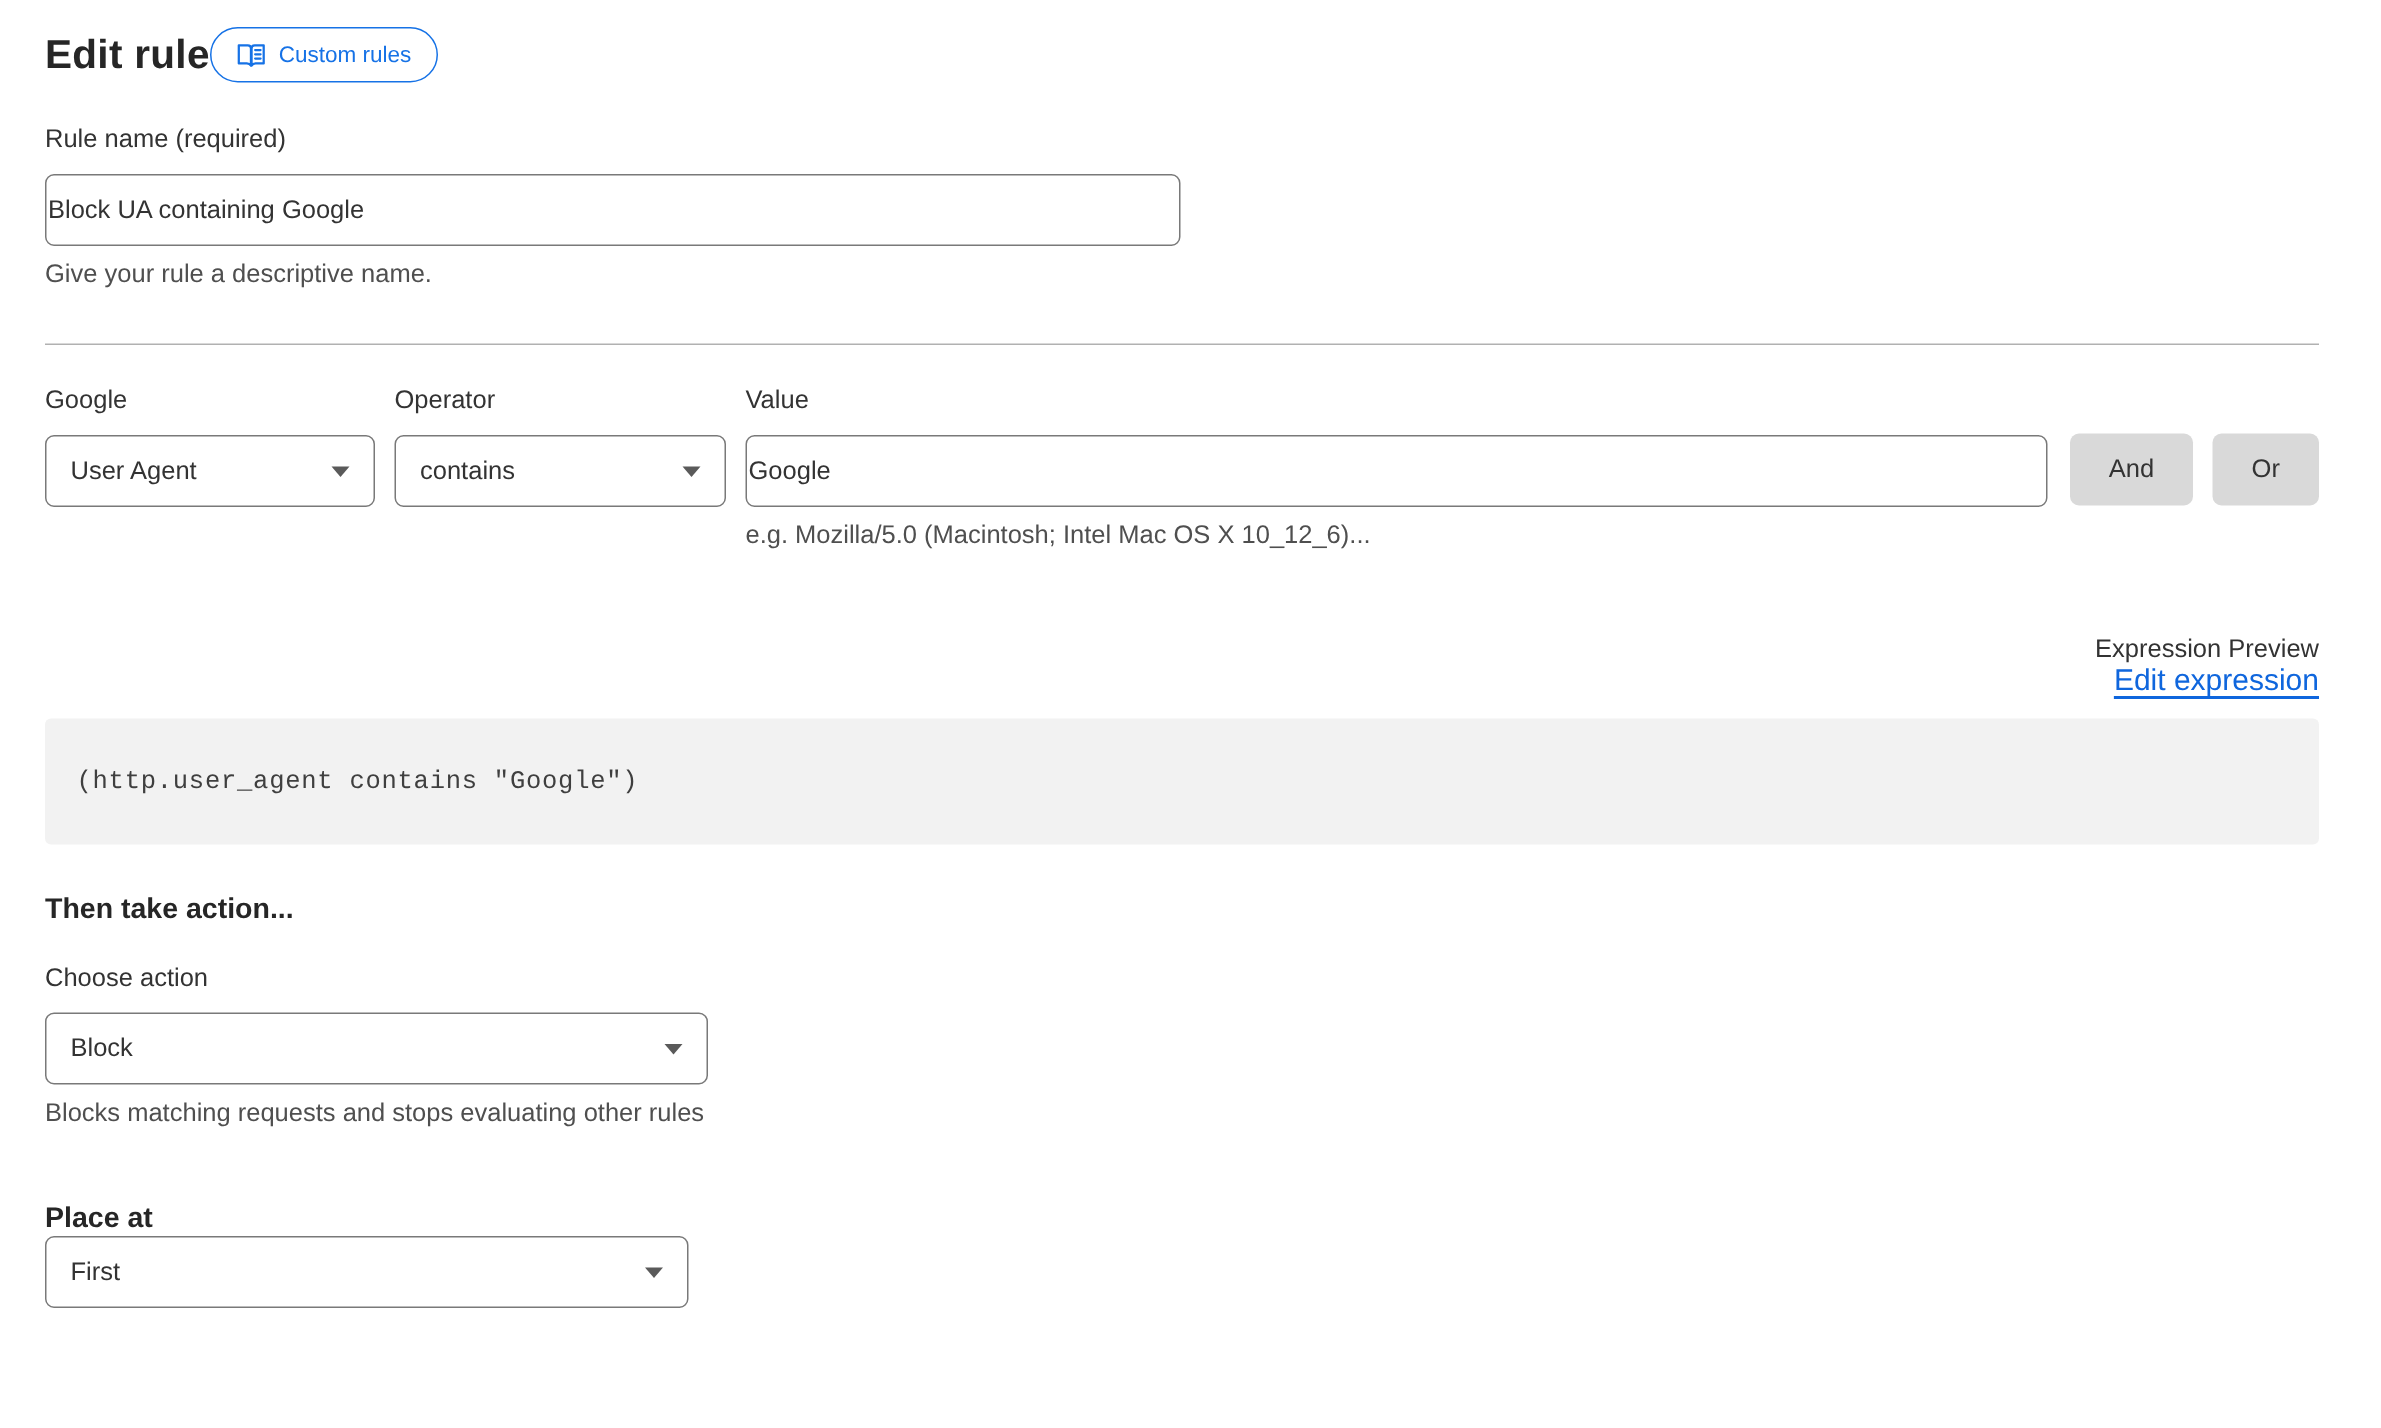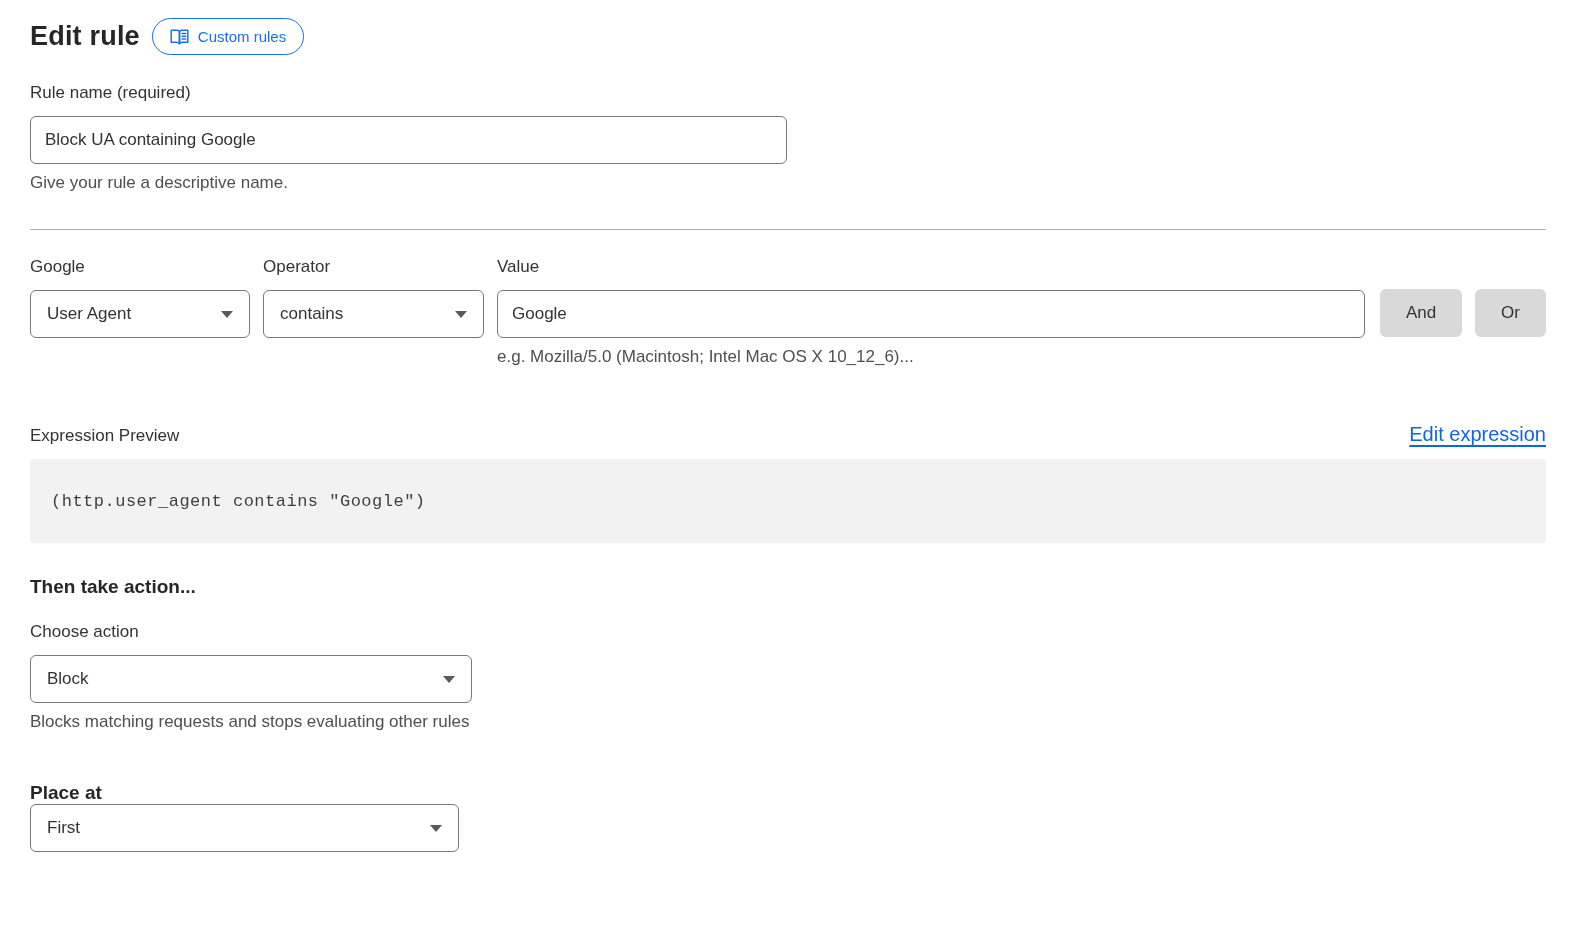--- a/index.html
+++ b/index.html
@@ -12,21 +12,20 @@
   }
   .container {
     width: 1516px;
     margin: 18px 0 0 30px;
   }
 
   
   .header-row {
     display: flex;
     align-items: center;
-    gap: 12px;
   }
   .page-title {
     font-size: 27px;
     font-weight: 700;
     color: #262626;
     margin: 0;
     letter-spacing: 0.2px;
   }
   .docs-pill {
     display: inline-flex;
@@ -55,21 +54,21 @@
     font-size: 17px;
     color: #4f4f4f;
     margin-top: 9px;
   }
 
   
   .text-input {
     height: 48px;
     border: 1px solid #797979;
     border-radius: 6px;
-    padding: 0 14px;
+    padding: 0 1px;
     font-size: 17px;
     color: #333333;
     font-family: inherit;
     background: #ffffff;
     width: 100%;
   }
   .select-box {
     height: 48px;
     border: 1px solid #797979;
     border-radius: 6px;
@@ -121,22 +120,23 @@
     font-family: inherit;
     cursor: pointer;
   }
   .and-btn { width: 82px; margin-left: 2px; }
   .or-btn  { width: 71px; }
 
   
   .expression-section { margin-top: 56px; }
   .expression-header {
     display: flex;
-    justify-content: space-between;
+    justify-content: center;
     align-items: flex-end;
+    flex-direction: column;
   }
   .expression-label { font-size: 17px; color: #333333; }
   .edit-expression-link {
     font-size: 20px;
     color: #0f66dd;
     text-decoration: underline;
     text-underline-offset: 4px;
     cursor: pointer;
   }
   .code-box {

